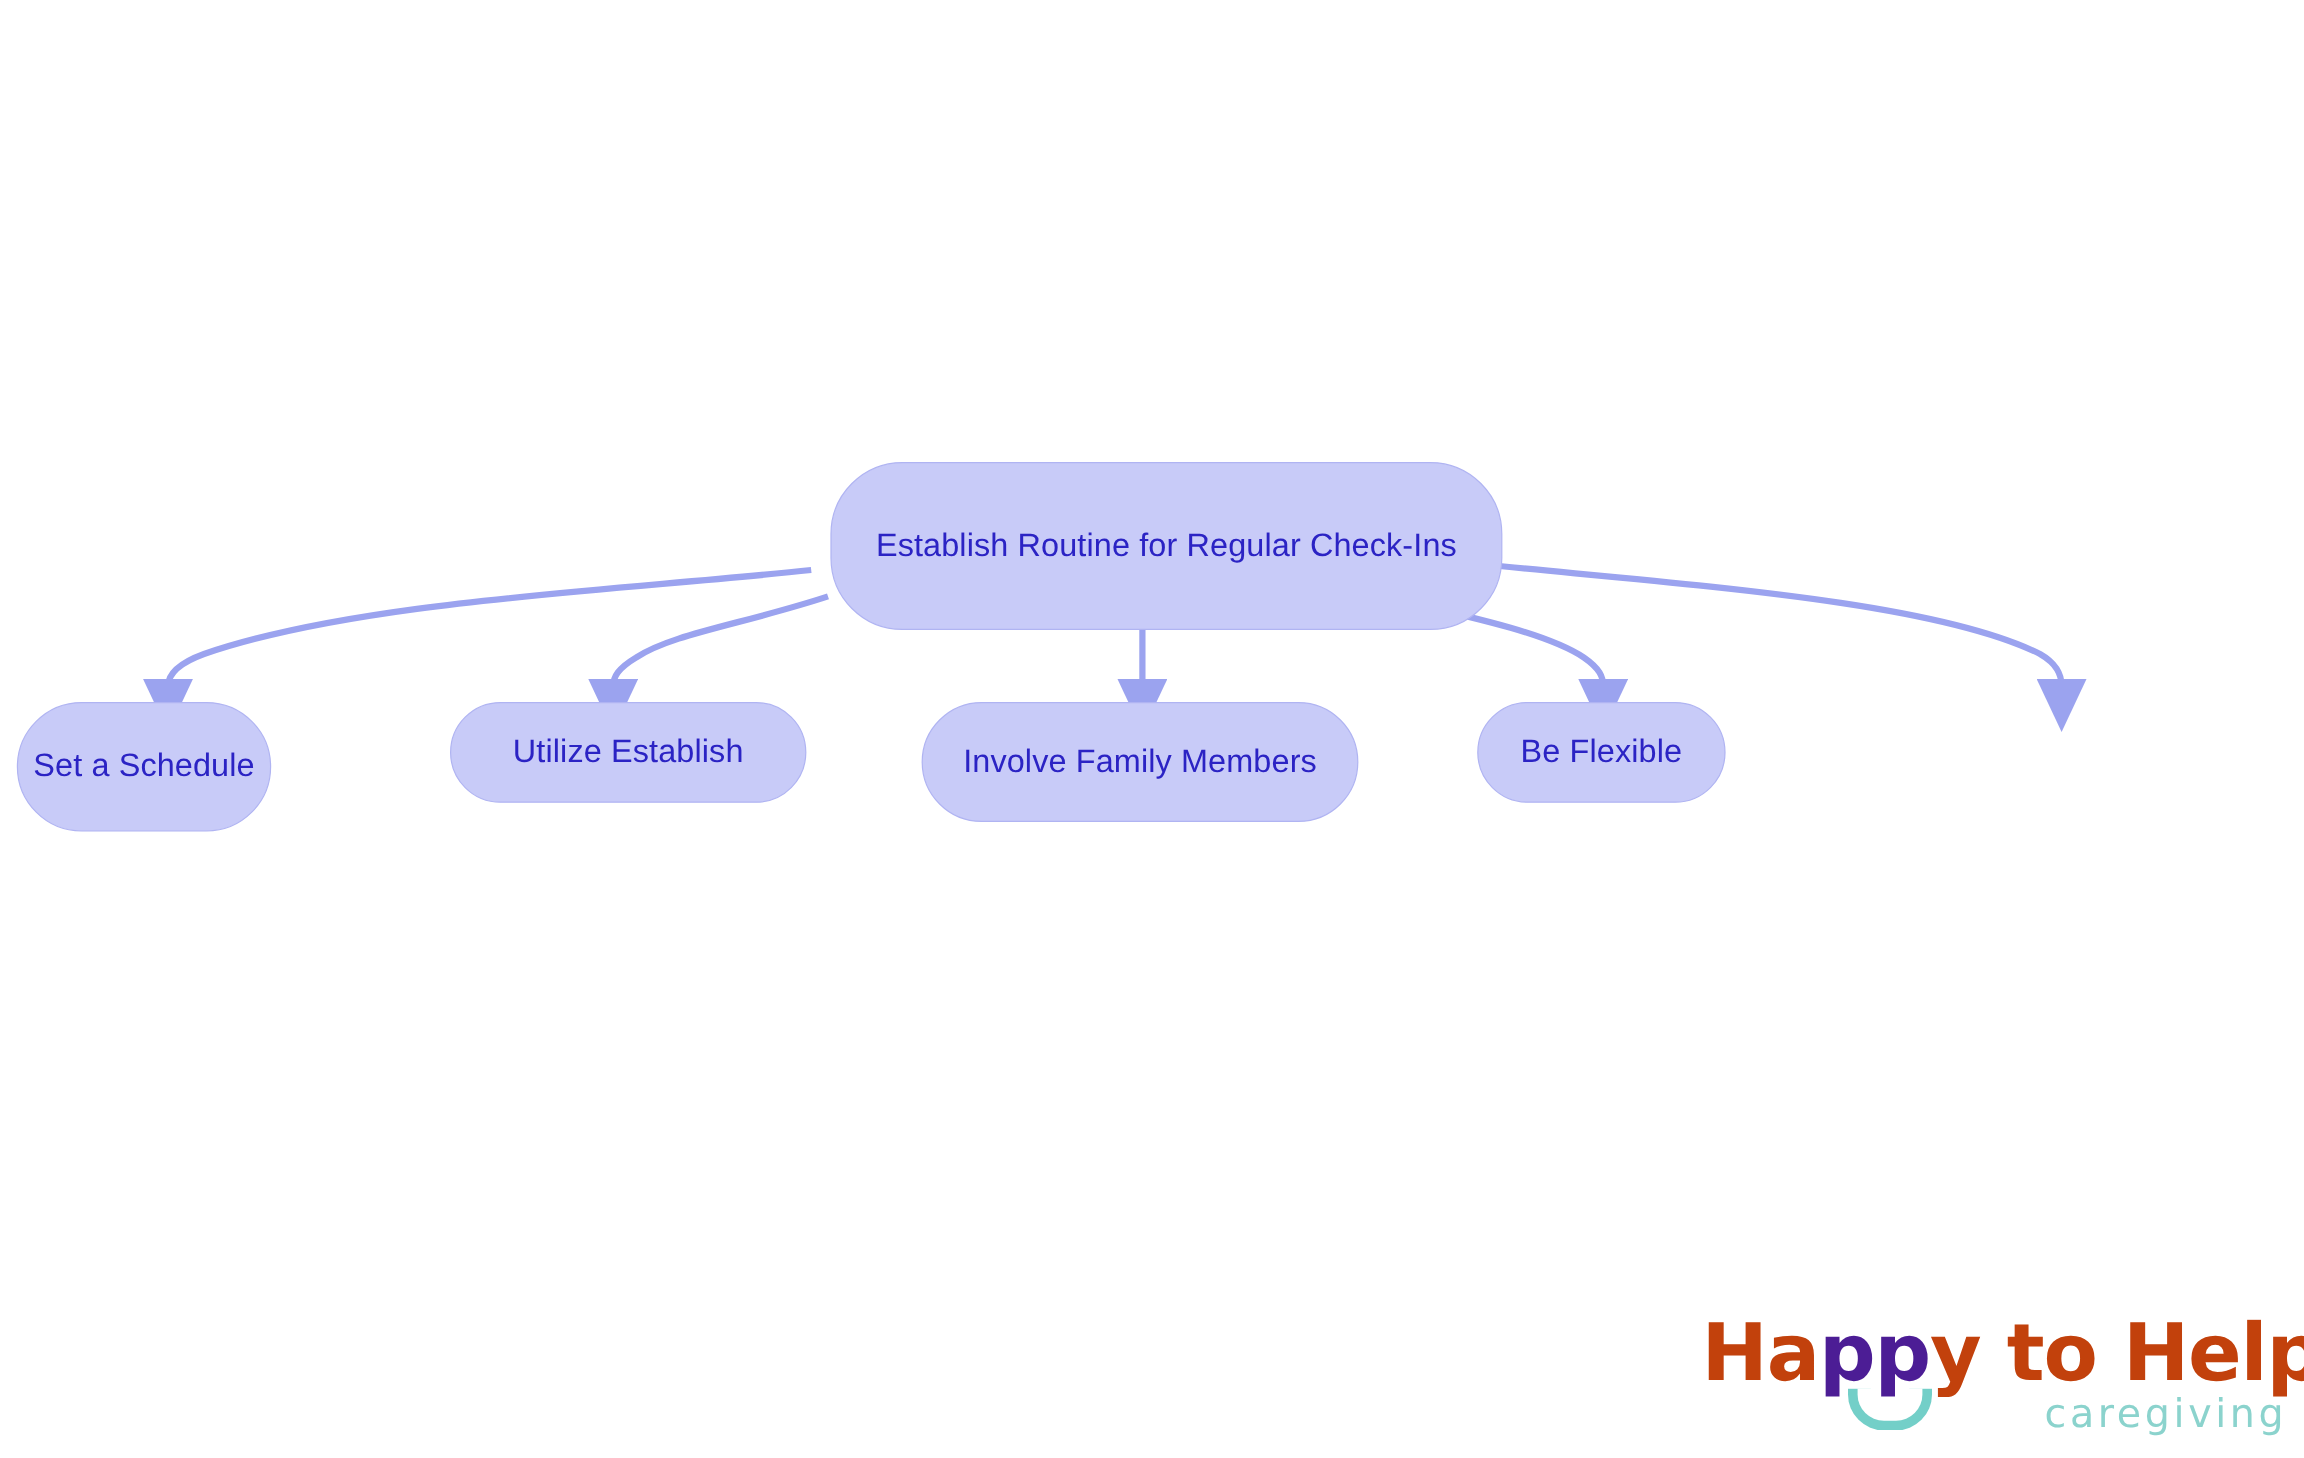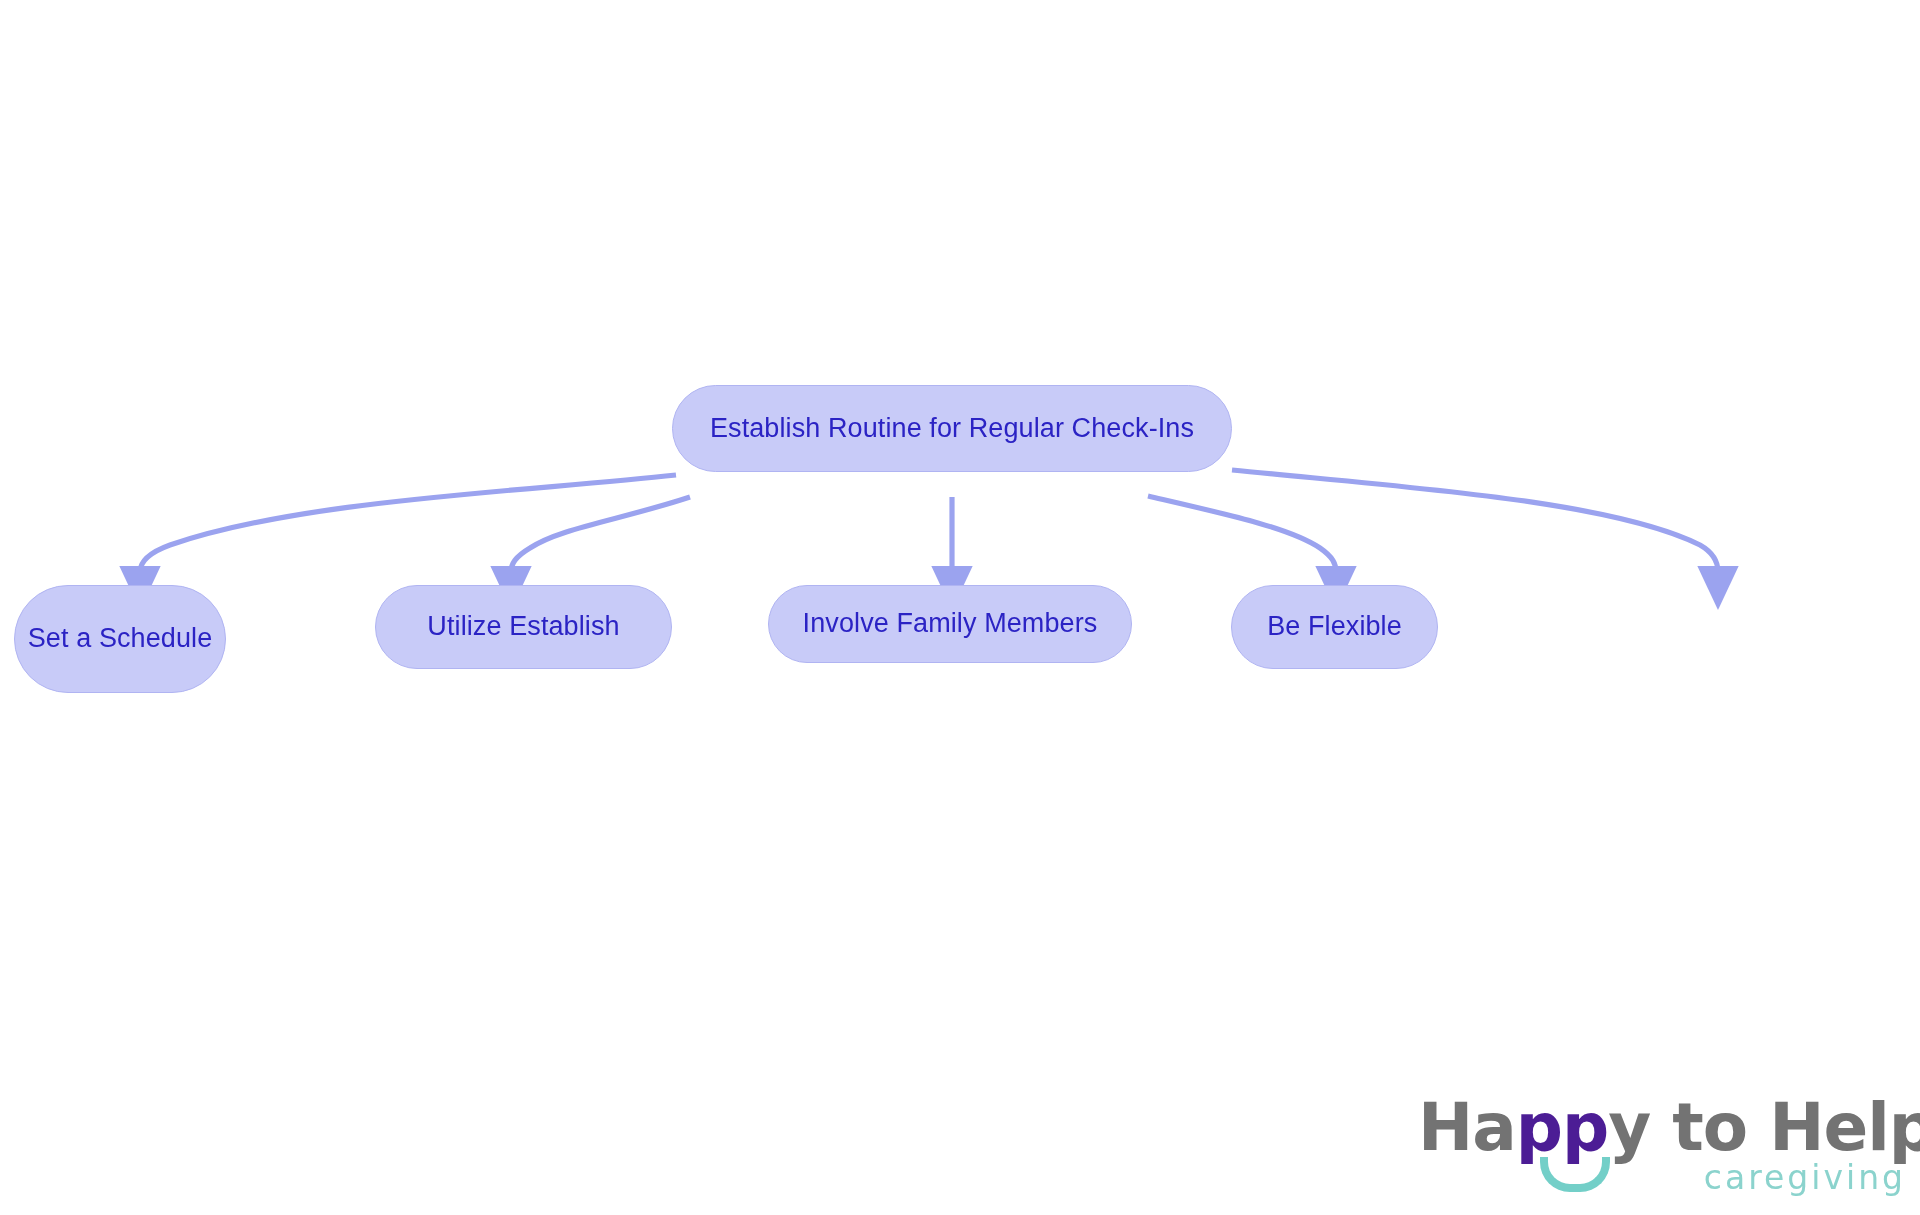--- a/index.html
+++ b/index.html
@@ -48,42 +48,42 @@
   .node-label {
     color: #2b23c4;
     font-size: 27px;
     font-weight: 400;
     letter-spacing: 0.1px;
     line-height: 1.15;
     white-space: nowrap;
   }
 
   .node-root {
-    left: 672px;
+    left: 692px;
     top: 385px;
     width: 560px;
-    height: 87px;
+    height: 140px;
   }
   .node-c0 {
     left: 14px;
     top: 585px;
     width: 212px;
     height: 108px;
   }
   .node-c1 {
     left: 375px;
     top: 585px;
     width: 297px;
     height: 84px;
   }
   .node-c2 {
     left: 768px;
     top: 585px;
     width: 364px;
-    height: 78px;
+    height: 100px;
   }
   .node-c3 {
     left: 1231px;
     top: 585px;
     width: 207px;
     height: 84px;
   }
   .node-c4 {
     left: 1533px;
     top: 585px;
@@ -103,21 +103,21 @@
     position: absolute;
     left: 0;
     top: 0;
     font-size: 66px;
     font-weight: 700;
     letter-spacing: -1px;
     line-height: 1;
     white-space: nowrap;
     font-family: "DejaVu Sans", sans-serif;
   }
-  .logo-coral { color: #737373; }
+  .logo-coral { color: #c2410c; }
   .logo-teal  { color: #4c1d95; }
   .logo-smile {
     position: absolute;
     left: 122px;
     top: 62px;
     width: 54px;
     height: 27px;
     border: 8px solid #73cfc8;
     border-top: none;
     border-radius: 0 0 30px 30px;

